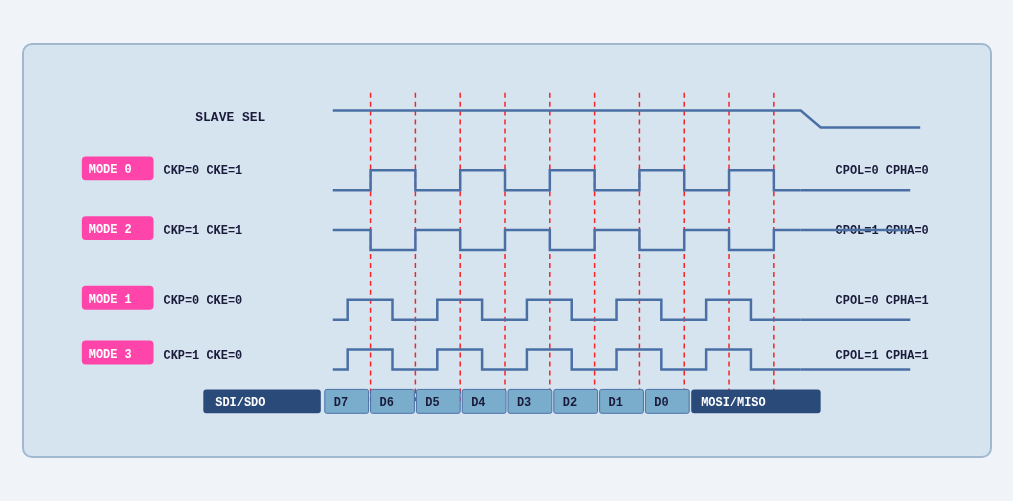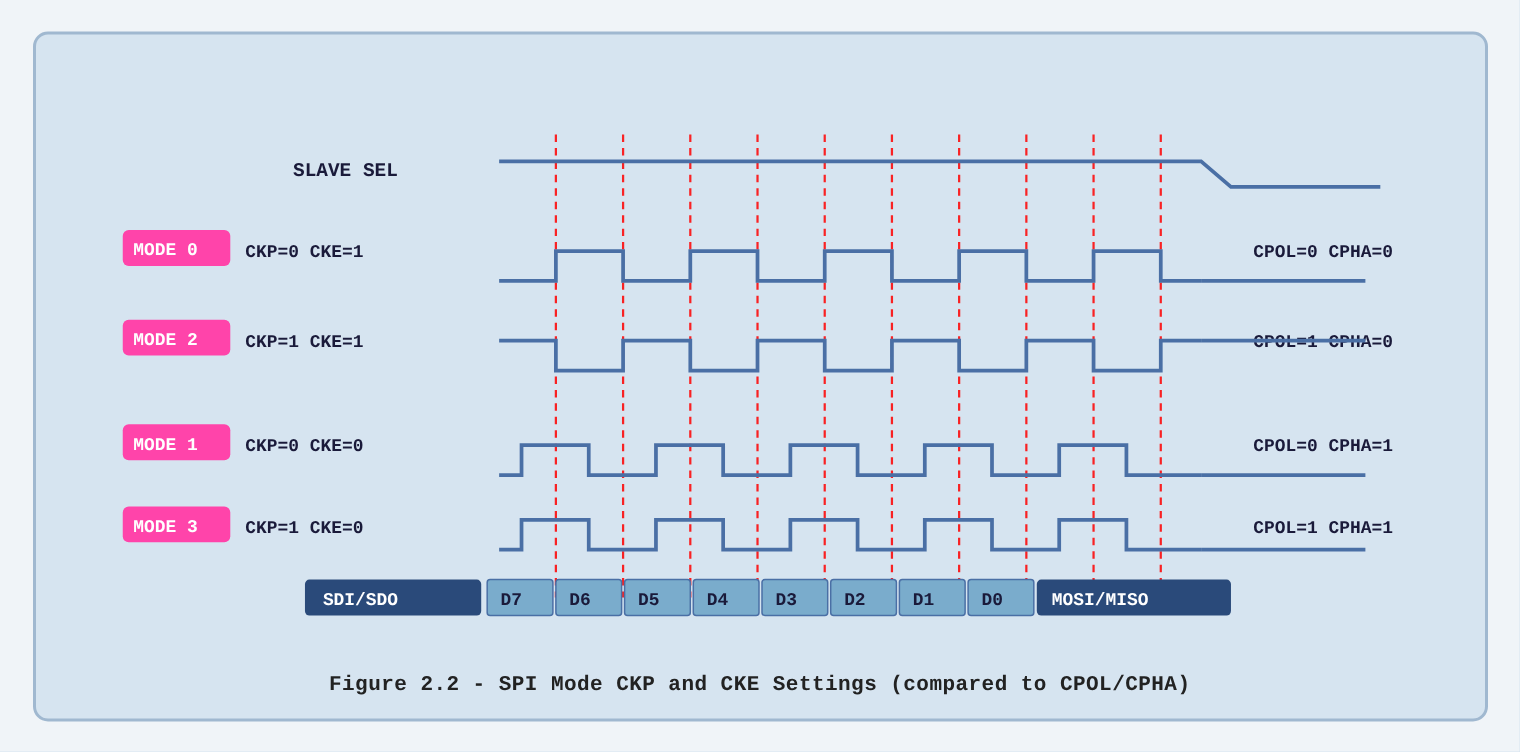--- a/index.html
+++ b/index.html
@@ -11,21 +11,21 @@
       flex-direction: column;
       align-items: center;
       justify-content: center;
       font-family: 'Courier New', Courier, monospace;
     }
     .outer-container {
       width: 970px;
       background: #d6e4f0;
       border: 2px solid #a0b8d0;
       border-radius: 10px;
-      padding: 36px 20px 14px 20px;
+      padding: 17px 20px 14px 20px;
     }
     .diagram-area {
       position: relative;
       width: 100%;
       height: 380px;
     }
     svg.diagram {
       width: 100%;
       height: 100%;
     }
@@ -146,14 +146,13 @@
       <text class="mono" x="567" y="345" font-size="12" fill="#1a1a3a" font-weight="bold">D1</text>
 
       <rect x="604" y="328" width="44" height="24" rx="2" fill="#7aaccc" stroke="#4a6fa5" stroke-width="1"></rect>
       <text class="mono" x="613" y="345" font-size="12" fill="#1a1a3a" font-weight="bold">D0</text>
 
       <rect x="650" y="328" width="130" height="24" rx="3" fill="#2a4a7a"></rect>
       <text class="mono" x="660" y="345" font-size="12" fill="white" font-weight="bold">MOSI/MISO</text>
 
     </svg>
   </div>
-  <div class="caption">Figure 2.2 - SPI Mode CKP and CKE Settings (compared to CPOL/CPHA)</div>
 </div>
 
 </body></html>

